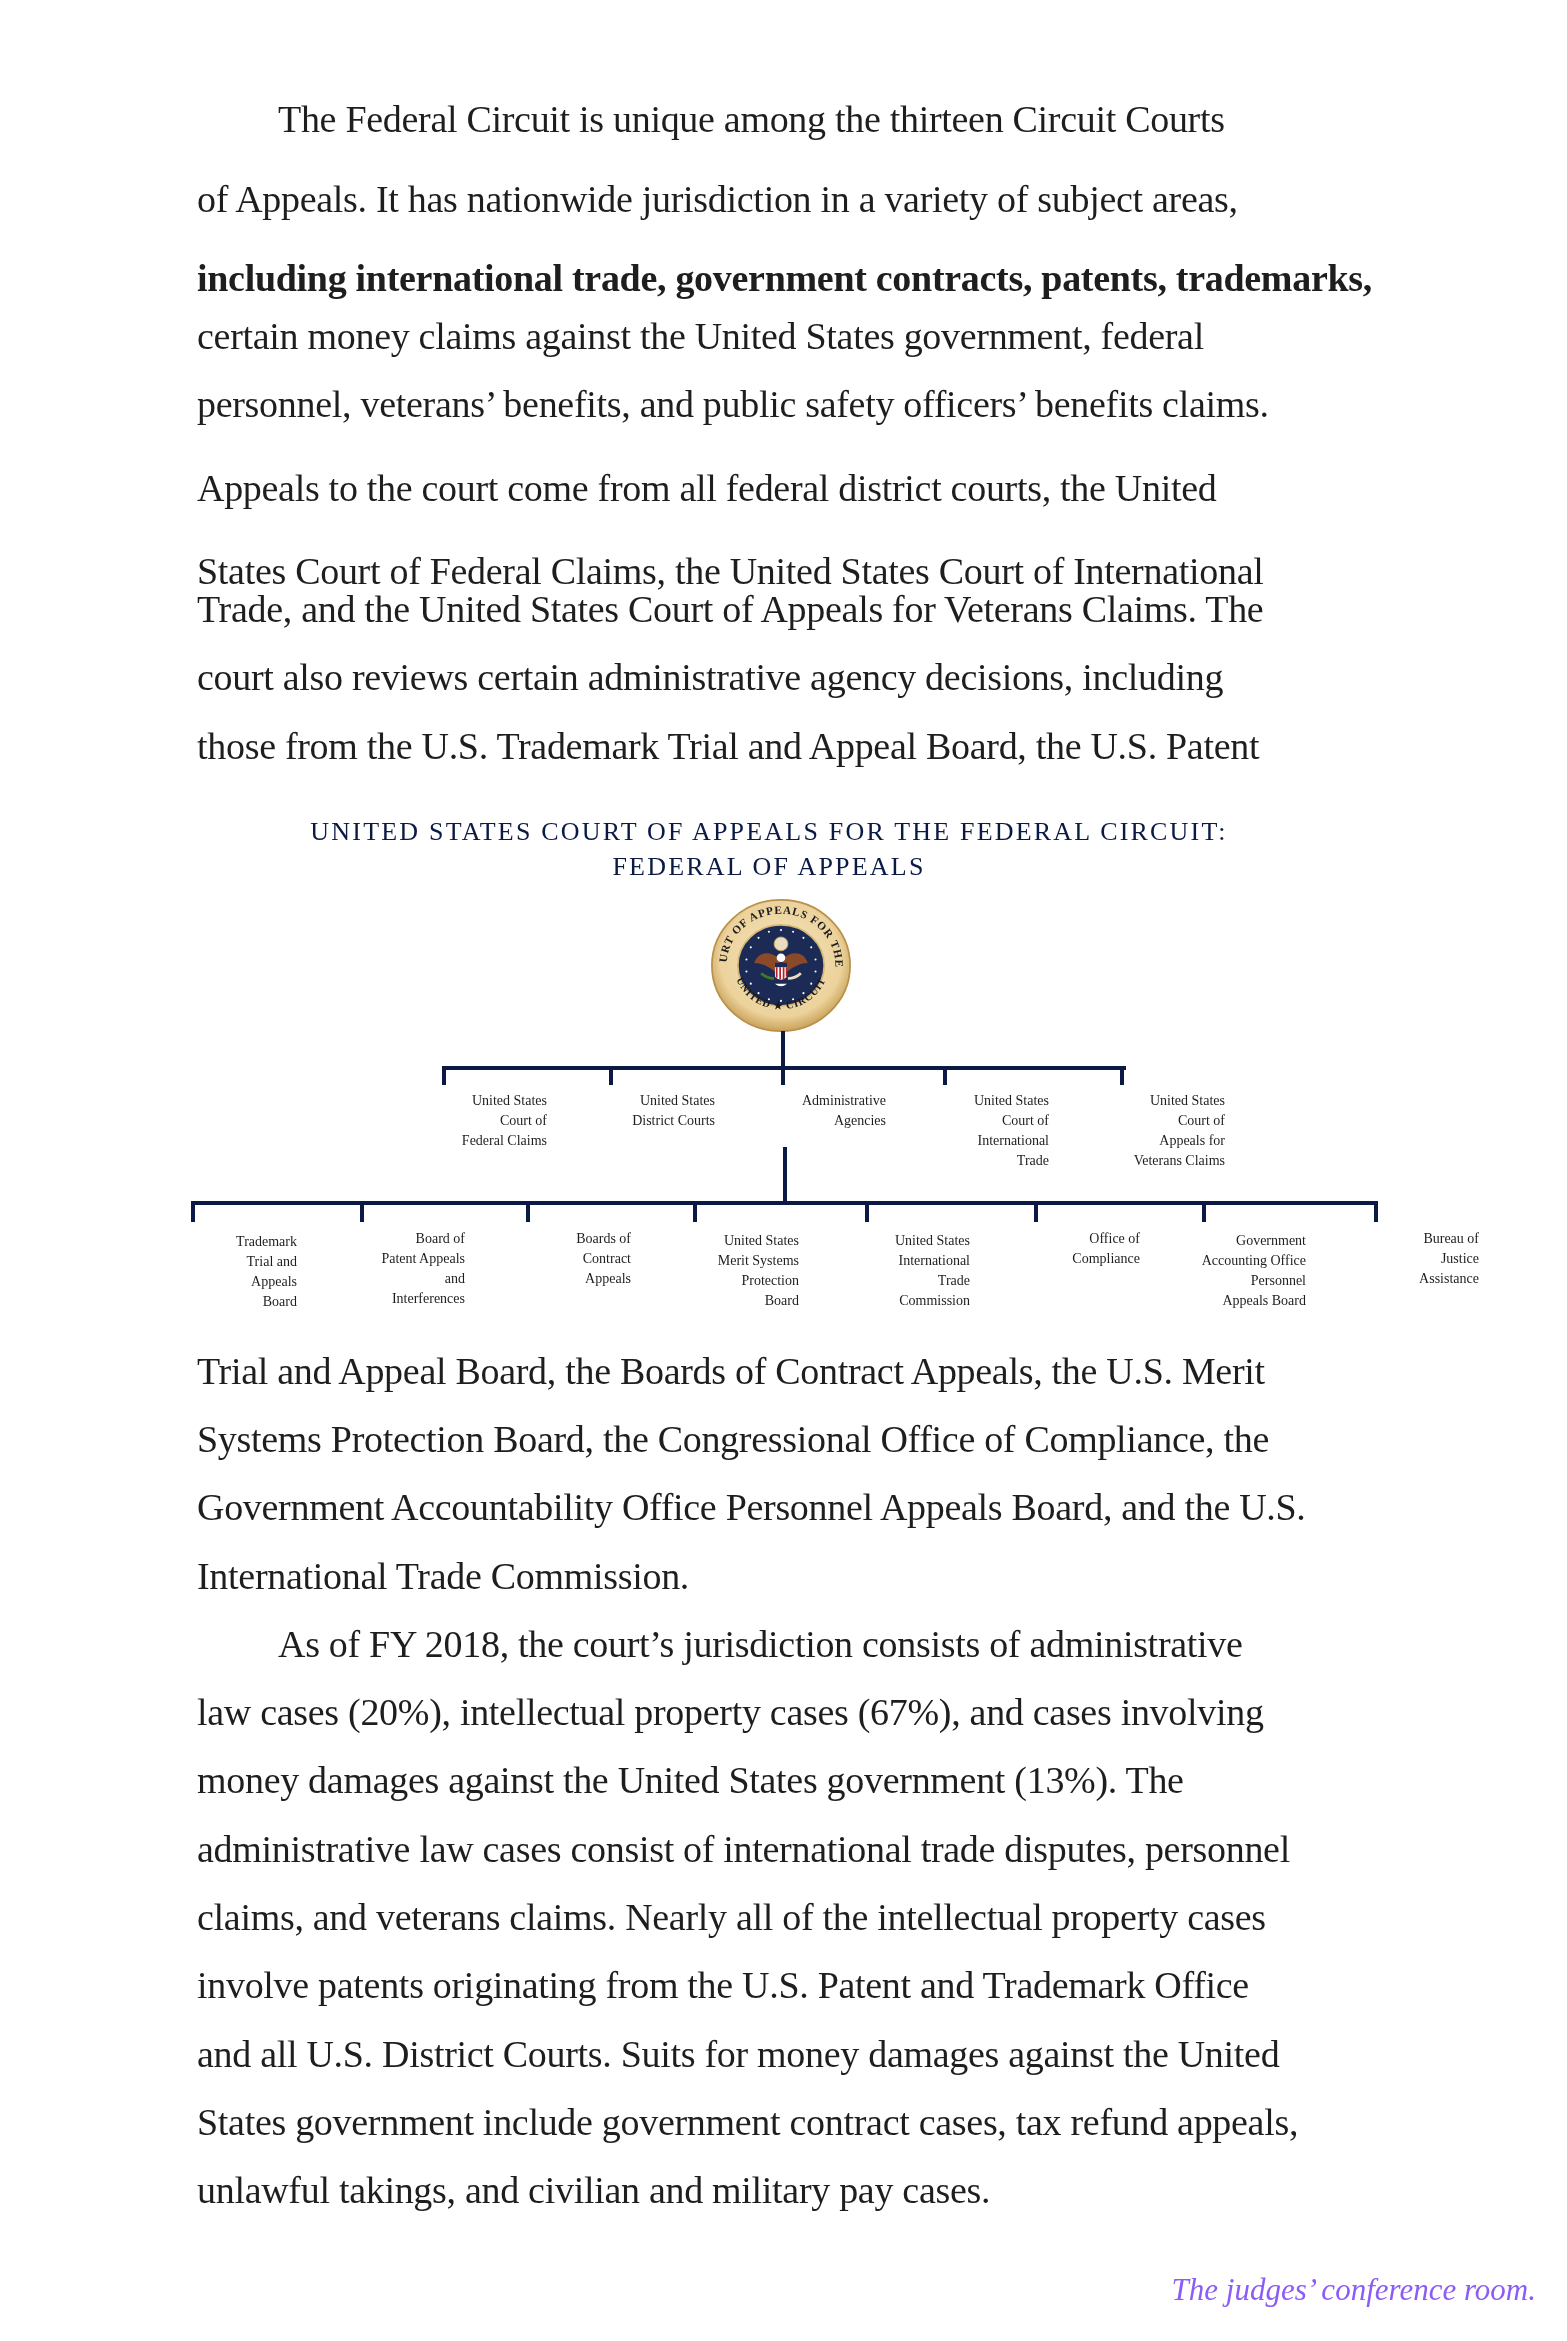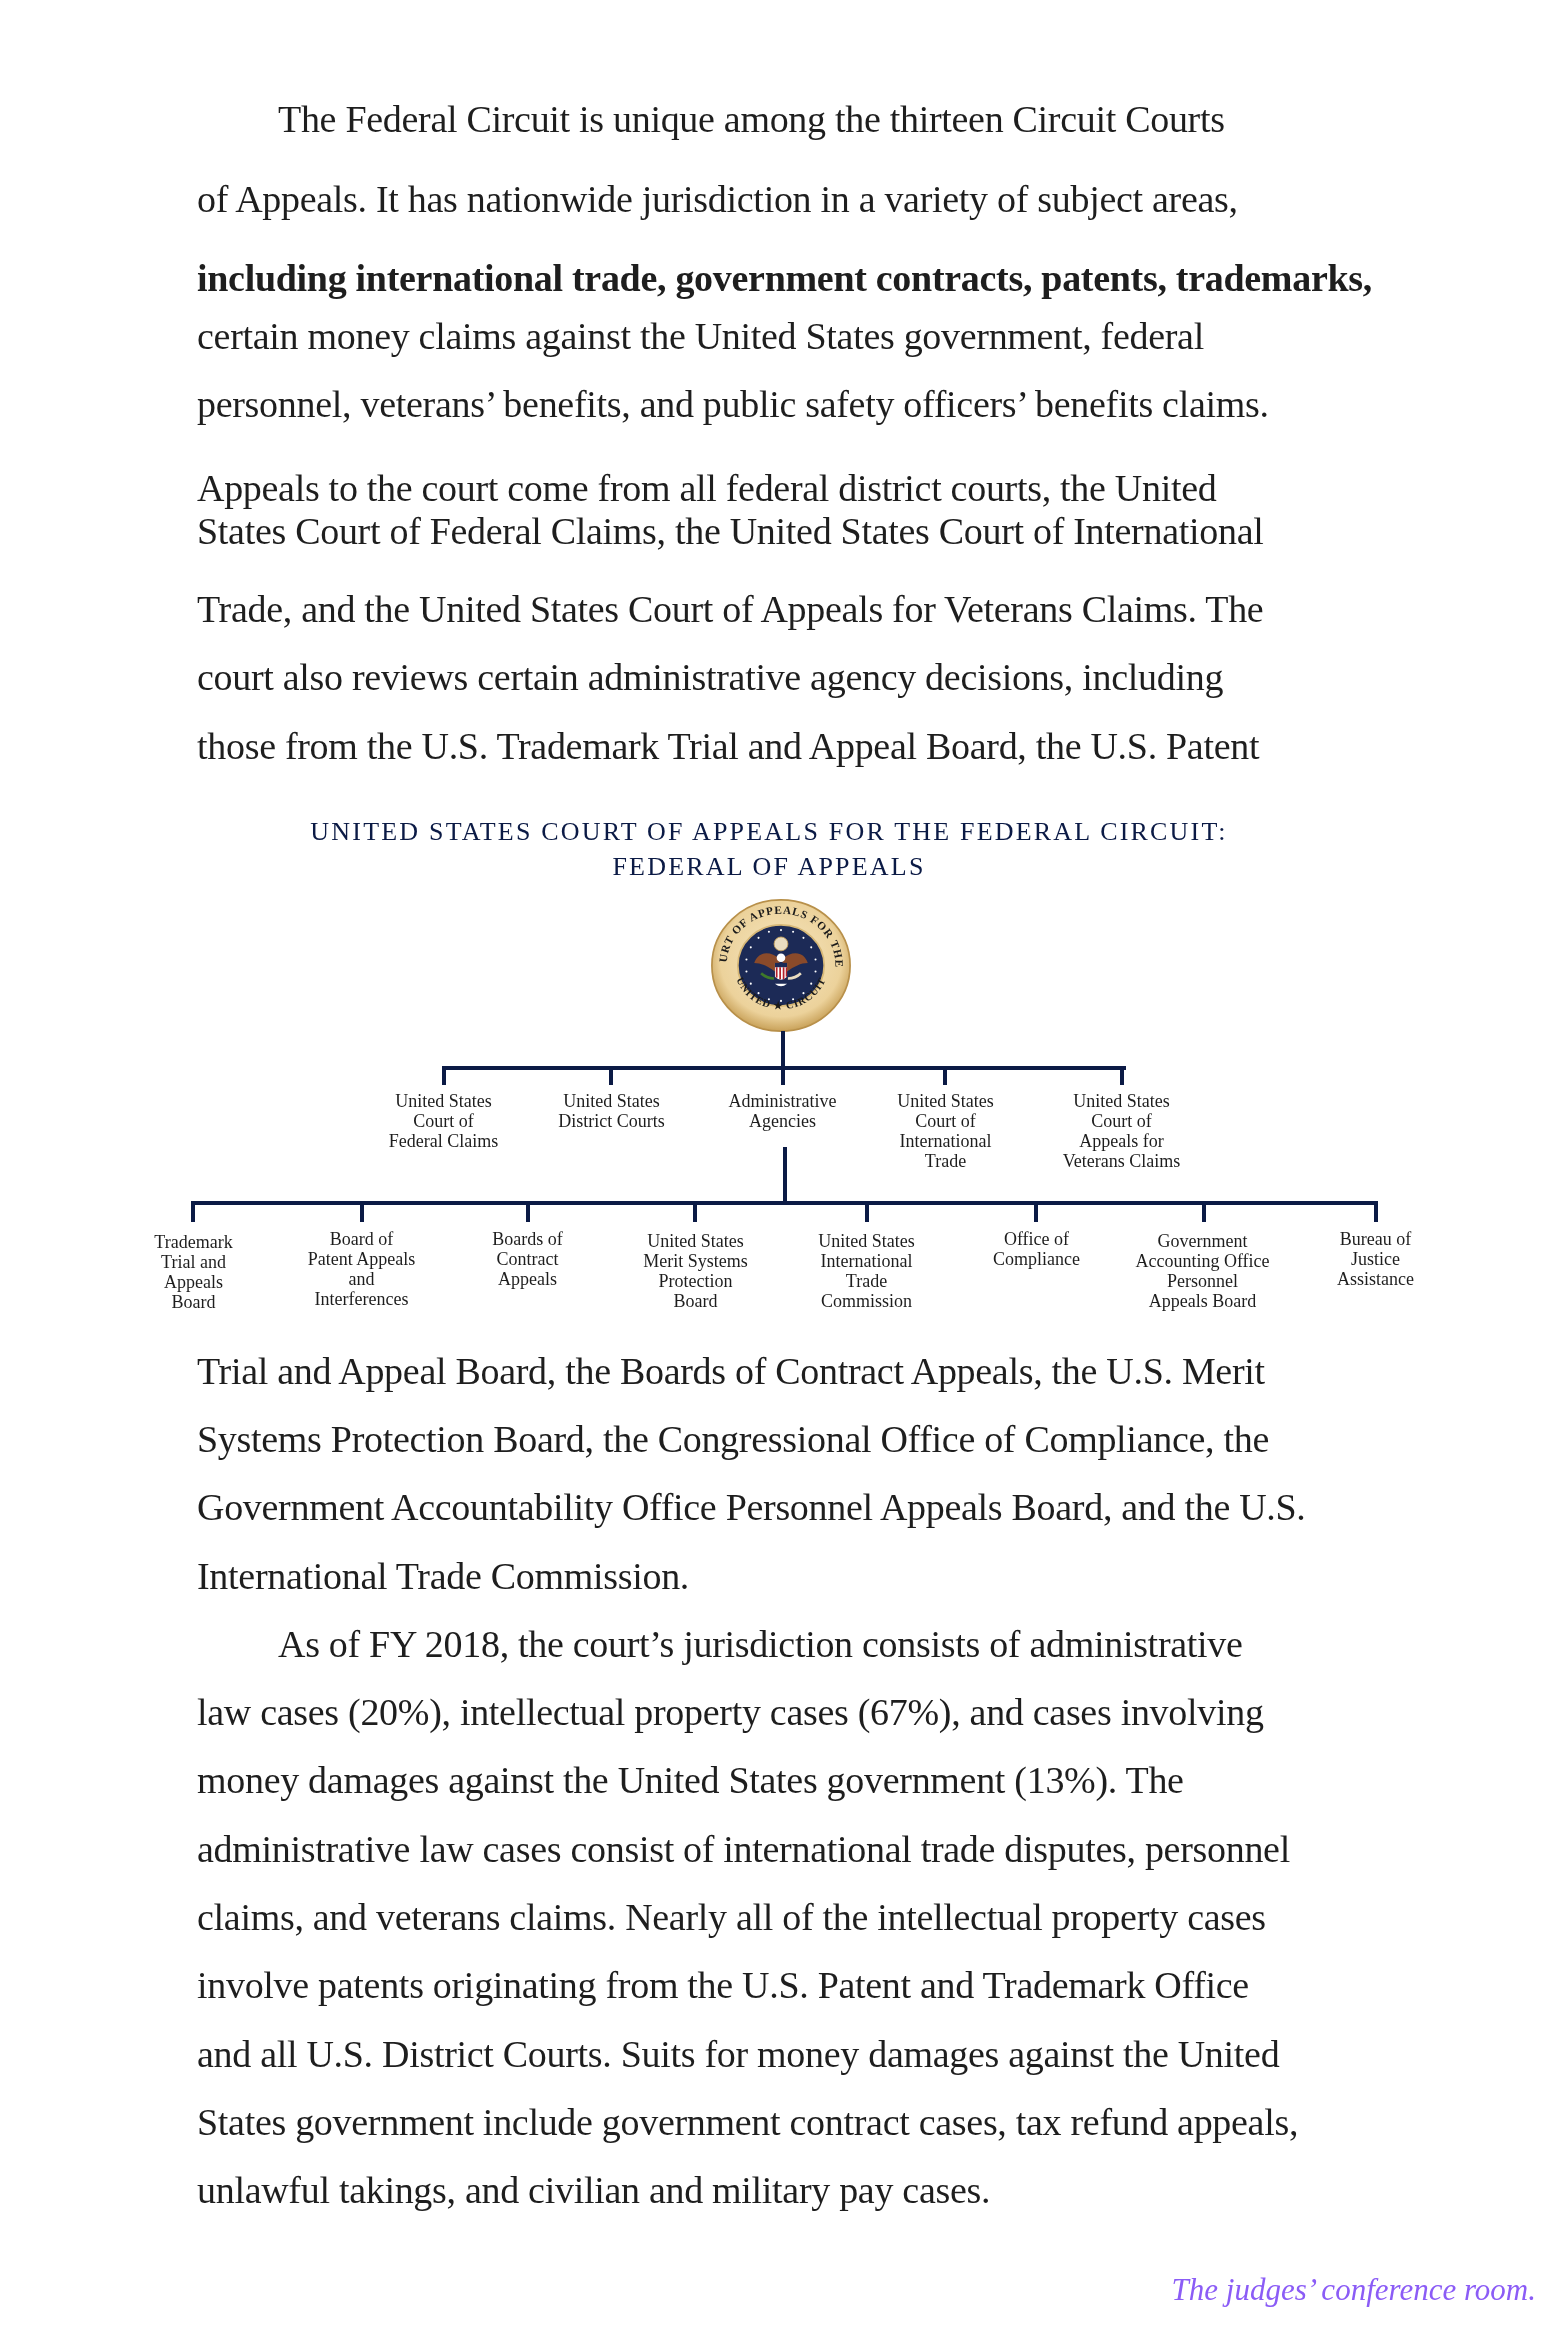--- a/index.html
+++ b/index.html
@@ -47,22 +47,22 @@
 
     .line {
       position: absolute;
       background: #0b1a45;
     }
 
     .node {
       position: absolute;
       width: 207px;
       margin-left: -104px;
-      text-align: center;
-      font-size: 18px;
+      text-align: right;
+      font-size: 14px;
       line-height: 20px;
       color: #1e1e1e;
       white-space: pre-line;
     }
 
     .caption {
       position: absolute;
       right: 31px;
       top: 2272px;
       font-size: 31px;
@@ -74,21 +74,21 @@
 </head>
 <body>
 
 <div>
   <div class="body-line indent" style="top:97px;">The Federal Circuit is unique among the thirteen Circuit Courts</div>
   <div class="body-line" style="top:177px;">of Appeals.  It has nationwide jurisdiction in a variety of subject areas,</div>
   <div class="body-line" style="top:256px;font-weight:bold;">including international trade, government contracts, patents, trademarks,</div>
   <div class="body-line" style="top:314px;">certain money claims against the United States government, federal</div>
   <div class="body-line" style="top:382px;">personnel, veterans’ benefits, and public safety officers’ benefits claims.</div>
   <div class="body-line" style="top:466px;">Appeals to the court come from all federal district courts, the United</div>
-  <div class="body-line" style="top:509px;text-align:center;">States Court of Federal Claims, the United States Court of International</div>
+  <div class="body-line" style="top:549px;text-align:center;">States Court of Federal Claims, the United States Court of International</div>
   <div class="body-line" style="top:587px;">Trade, and the United States Court of Appeals for Veterans Claims.  The</div>
   <div class="body-line" style="top:655px;">court also reviews certain administrative agency decisions, including</div>
   <div class="body-line" style="top:724px;">those from the U.S. Trademark Trial and Appeal Board, the U.S. Patent</div>
 </div>
 
 <div>
   <div class="chart-title" style="top:816px;">UNITED STATES COURT OF APPEALS FOR THE FEDERAL CIRCUIT:</div>
   <div class="chart-title" style="top:851px;">FEDERAL OF APPEALS</div>
 
   <svg class="seal" viewBox="0 0 162 154">

